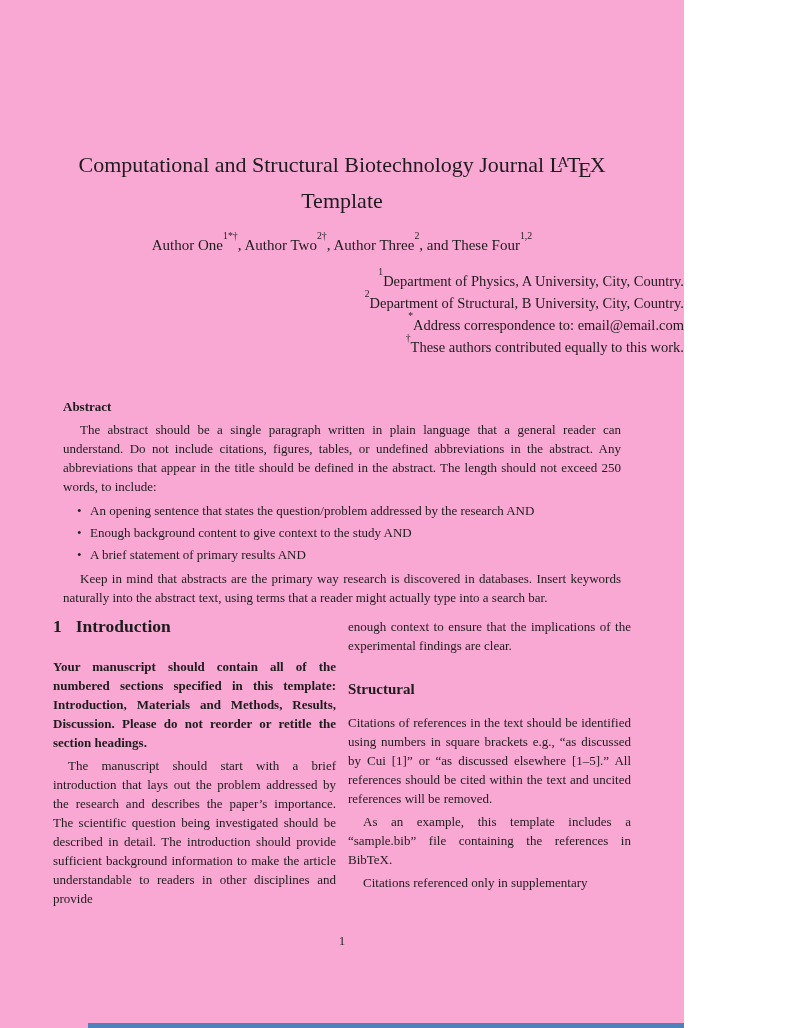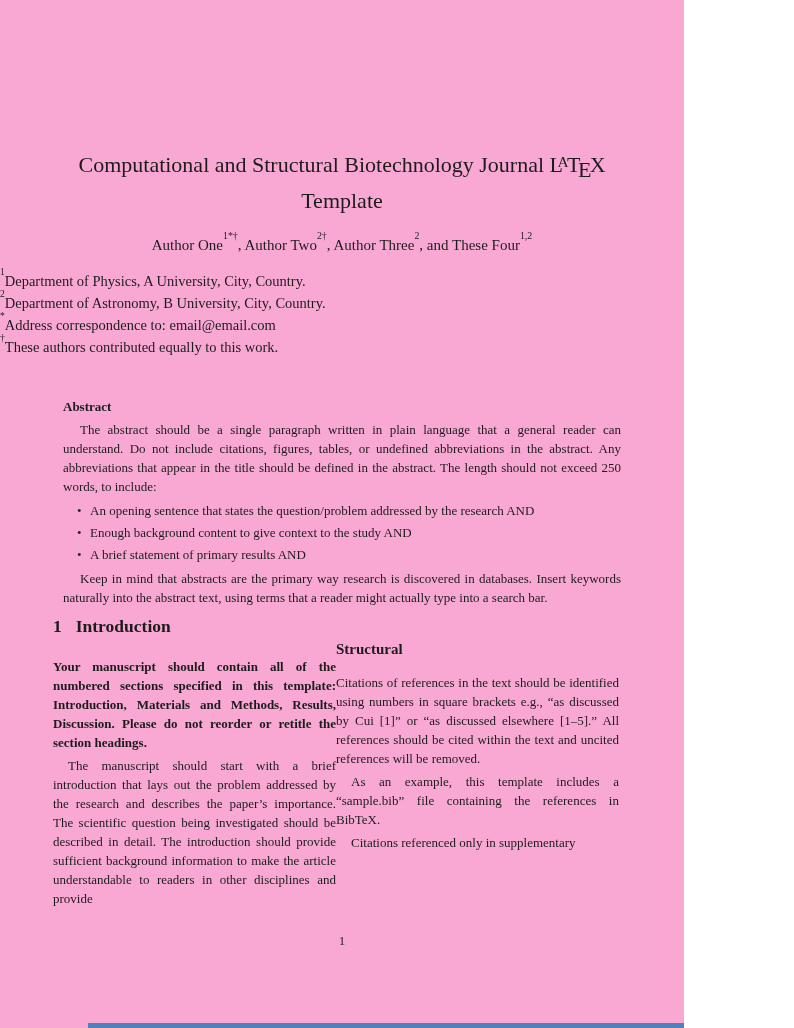--- a/index.html
+++ b/index.html
@@ -45,21 +45,21 @@
     line-height: 22px;
   }
   sup.mark {
     font-size: 0.66em;
     position: relative;
     top: -0.50em;
     line-height: 0;
   }
   .affils {
     margin-top: 14px;
-    text-align: left;
+    text-align: right;
     font-size: 14.5px;
     line-height: 22px;
   }
 
   
   .abstract { width: 558px; margin: 40px auto 0 auto; font-size: 13px; }
   .abstract-head {
     font-weight: 700;
     font-size: 13px;
     line-height: 18px;
@@ -89,20 +89,21 @@
     top: 0;
   }
   .abstract p.second { margin-top: 4px; }
 
   
   .columns {
     display: flex;
     margin-top: 8px;
     font-size: 13px;
     line-height: 19px;
+    justify-content: space-between;
   }
   .col { width: 283px; }
   .col p { margin: 0; text-align: justify; }
   h2.sechead {
     font-size: 17.5px;
     line-height: 22px;
     margin: 0;
     font-weight: 700;
   }
   h2.sechead .secnum { margin-right: 14px; }
@@ -145,21 +146,21 @@
     <span>Computational and Structural Biotechnology Journal </span><span class="latex"><span>L</span><span class="lA">A</span><span>T</span><span class="lE">E</span><span>X</span></span><br>
     <span>Template</span>
   </div>
 
   <div class="authors">
     <span>Author One</span><sup class="mark">1*†</sup><span>, </span><span>Author Two</span><sup class="mark">2†</sup><span>, </span><span>Author Three</span><sup class="mark">2</sup><span>, and </span><span>These Four</span><sup class="mark">1,2</sup>
   </div>
 
   <div class="affils">
     <div><sup class="mark">1</sup><span>Department of Physics, A University, City, Country.</span></div>
-    <div><sup class="mark">2</sup><span>Department of Astronomy, B University, City, Country.</span></div>
+    <div><sup class="mark">2</sup><span>Department of Structural, B University, City, Country.</span></div>
     <div><sup class="mark">*</sup><span>Address correspondence to: email@email.com</span></div>
     <div><sup class="mark">†</sup><span>These authors contributed equally to this work.</span></div>
   </div>
 
   <div class="abstract">
     <div class="abstract-head">Abstract</div>
     <p>The abstract should be a single paragraph written in plain language that a general reader can understand. Do not include citations, figures, tables, or undefined abbreviations in the abstract. Any abbreviations that appear in the title should be defined in the abstract. The length should not exceed 250 words, to include:</p>
     <ul>
       <li>An opening sentence that states the question/problem addressed by the research AND</li>
       <li>Enough background content to give context to the study AND</li>
@@ -171,20 +172,21 @@
   <div class="textblock">
     <div class="columns">
       <div class="col">
         <h2 class="sechead">
           <span class="secnum">1</span><span>Introduction</span>
         </h2>
         <p class="first">Your manuscript should contain all of the numbered sections specified in this template: Introduction, Materials and Methods, Results, Discussion. Please do not reorder or retitle the section headings.</p>
         <p class="indent">The manuscript should start with a brief introduction that lays out the problem addressed by the research and describes the paper’s importance. The scientific question being investigated should be described in detail. The introduction should provide sufficient background information to make the article understandable to readers in other disciplines and provide</p>
       </div>
       <div class="col">
+        <p class="cont">enough context to ensure that the implications of the experimental findings are clear.</p>
         <h3 class="subhead">Structural</h3>
         <p class="afterhead">Citations of references in the text should be identified using numbers in square brackets e.g., “as discussed by Cui [1]” or “as discussed elsewhere [1–5].” All references should be cited within the text and uncited references will be removed.</p>
         <p class="indent">As an example, this template includes a “sample.bib” file containing the references in BibTeX.</p>
         <p class="indent">Citations referenced only in supplementary</p>
       </div>
     </div>
   </div>
 
   <div class="page-number">1</div>
   <div class="footer-bar" style="background: rgb(79, 129, 189);"></div>

